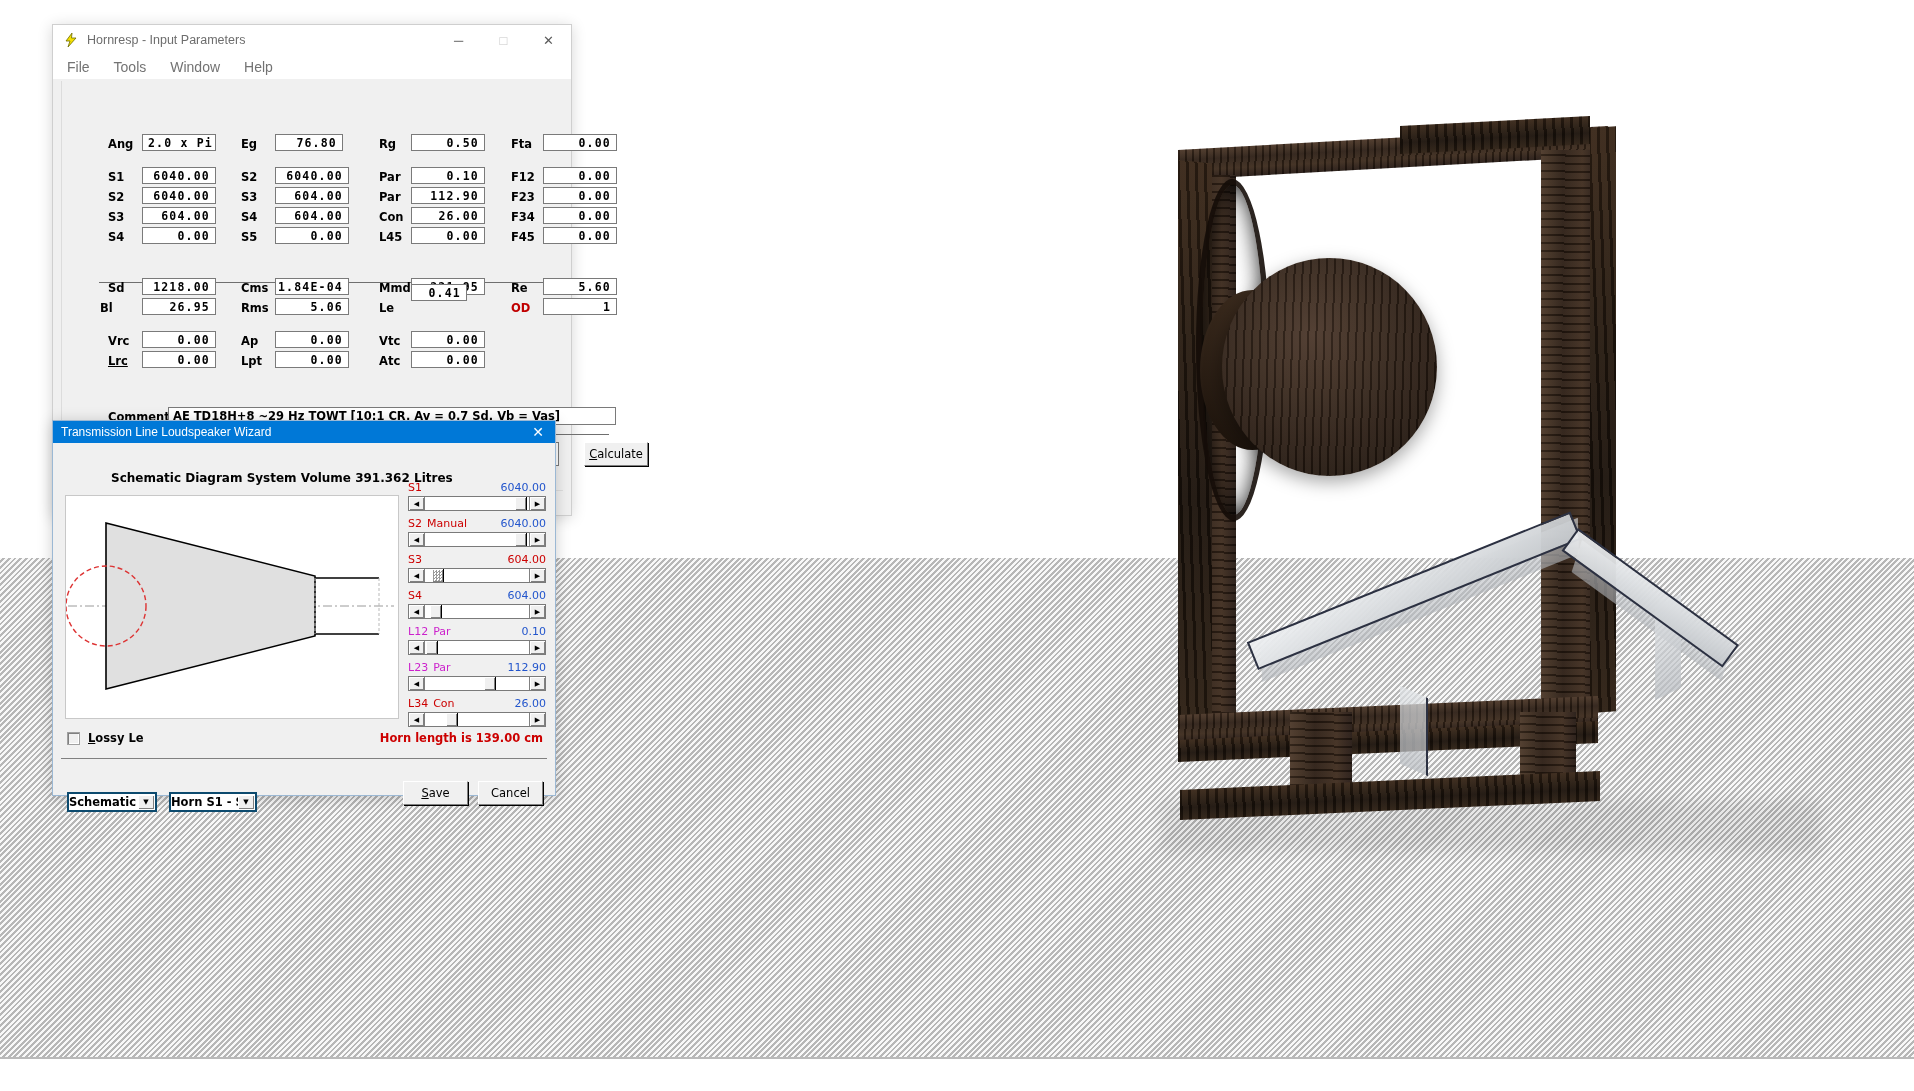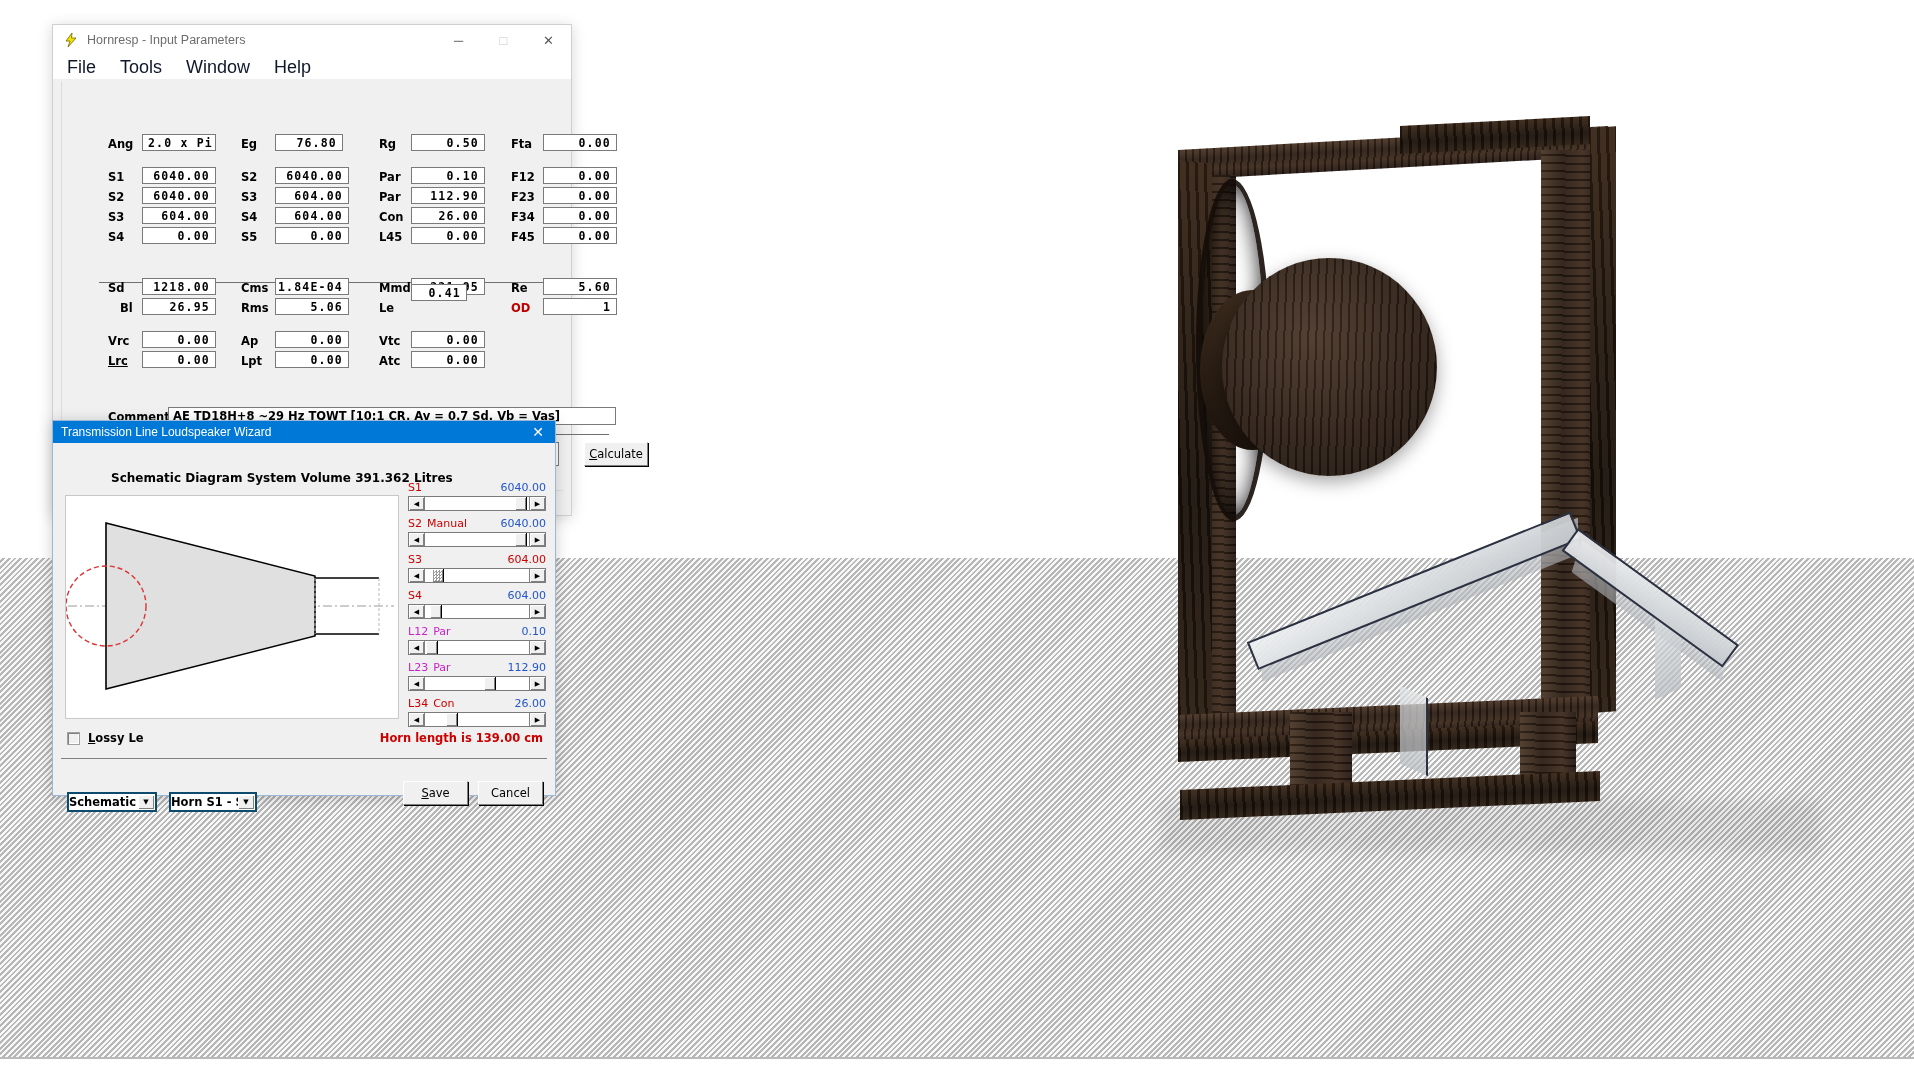--- a/index.html
+++ b/index.html
@@ -111,21 +111,21 @@
     position:absolute;left:52px;top:24px;width:518px;height:490px;
     background:#f0f0f0;border:1px solid #cfcfcf;
     box-shadow:0 2px 14px rgba(0,0,0,.16);
   }
   #hr-titlebar{height:30px;background:#ffffff;display:flex;align-items:center;position:relative;}
   #hr-app-icon{width:16px;height:16px;margin-left:10px;margin-right:8px;position:relative;}
   #hr-title{font-size:12.5px;color:#6d6d6d;}
   .wbtn{width:45px;height:30px;display:flex;align-items:center;justify-content:center;color:#5a5a5a;font-size:13px;}
   #hr-winbtns{position:absolute;right:0;top:0;display:flex;}
   #hr-menubar{height:24px;background:#ffffff;display:flex;align-items:center;padding-left:10px;gap:16px;}
-  .menu-item{font-size:18px;color:#0f172a;padding:1px 4px;}
+  .menu-item{font-size:14px;color:#737373;padding:1px 4px;}
   #hr-body{position:absolute;left:0;top:54px;right:0;bottom:0;background:#f0f0f0;}
   #hr-client{position:absolute;left:8px;top:2px;right:8px;bottom:28px;background:#f0f0f0;border-left:1px solid #dcdcdc;}
   #hr-statusbar{position:absolute;left:8px;right:8px;bottom:6px;height:18px;background:#f0f0f0;border-top:1px solid #dedede;border-left:1px solid #dedede;}
   .plabel{font-family:"DejaVu Sans", sans-serif;font-size:11.5px;font-weight:bold;color:#000;}
   .plabel.red{color:#c00000;}
   .pfield{
     height:17px;background:#ffffff;border:1px solid #7a7a7a;
     font-family:"DejaVu Sans Mono", monospace;font-size:11.5px;font-weight:bold;
     color:#000;display:flex;align-items:center;justify-content:flex-end;
     padding-right:5px;box-sizing:border-box;letter-spacing:1.2px;
@@ -329,21 +329,21 @@
         <div class="plabel" style="position: absolute; left: 458px; top: 151px;">F45</div>
         <div class="pfield" style="position: absolute; left: 490px; top: 148px; width: 74px;">0.00</div>
         <div class="plabel" style="position: absolute; left: 55px; top: 202px;">Sd</div>
         <div class="pfield" style="position: absolute; left: 89px; top: 199px; width: 74px;">1218.00</div>
         <div class="plabel" style="position: absolute; left: 188px; top: 202px;">Cms</div>
         <div class="pfield" style="position: absolute; left: 222px; top: 199px; width: 74px;">1.84E-04</div>
         <div class="plabel" style="position: absolute; left: 326px; top: 202px;">Mmd</div>
         <div class="pfield" style="position: absolute; left: 358px; top: 199px; width: 74px;">221.95</div>
         <div class="plabel" style="position: absolute; left: 458px; top: 202px;">Re</div>
         <div class="pfield" style="position: absolute; left: 490px; top: 199px; width: 74px;">5.60</div>
-        <div class="plabel" style="position: absolute; left: 67px; top: 222px;">Bl</div>
+        <div class="plabel" style="position: absolute; left: 47px; top: 222px;">Bl</div>
         <div class="pfield" style="position: absolute; left: 89px; top: 219px; width: 74px;">26.95</div>
         <div class="plabel" style="position: absolute; left: 188px; top: 222px;">Rms</div>
         <div class="pfield" style="position: absolute; left: 222px; top: 219px; width: 74px;">5.06</div>
         <div class="plabel" style="position: absolute; left: 326px; top: 222px;">Le</div>
         <div class="pfield" style="position: absolute; left: 358px; top: 205px; width: 56px;">0.41</div>
         <div class="plabel red" style="position: absolute; left: 458px; top: 222px;">OD</div>
         <div class="pfield" style="position: absolute; left: 490px; top: 219px; width: 74px;">1</div>
         <div class="plabel" style="position: absolute; left: 55px; top: 255px;">Vrc</div>
         <div class="pfield" style="position: absolute; left: 89px; top: 252px; width: 74px;">0.00</div>
         <div class="plabel" style="position: absolute; left: 188px; top: 255px;">Ap</div>

